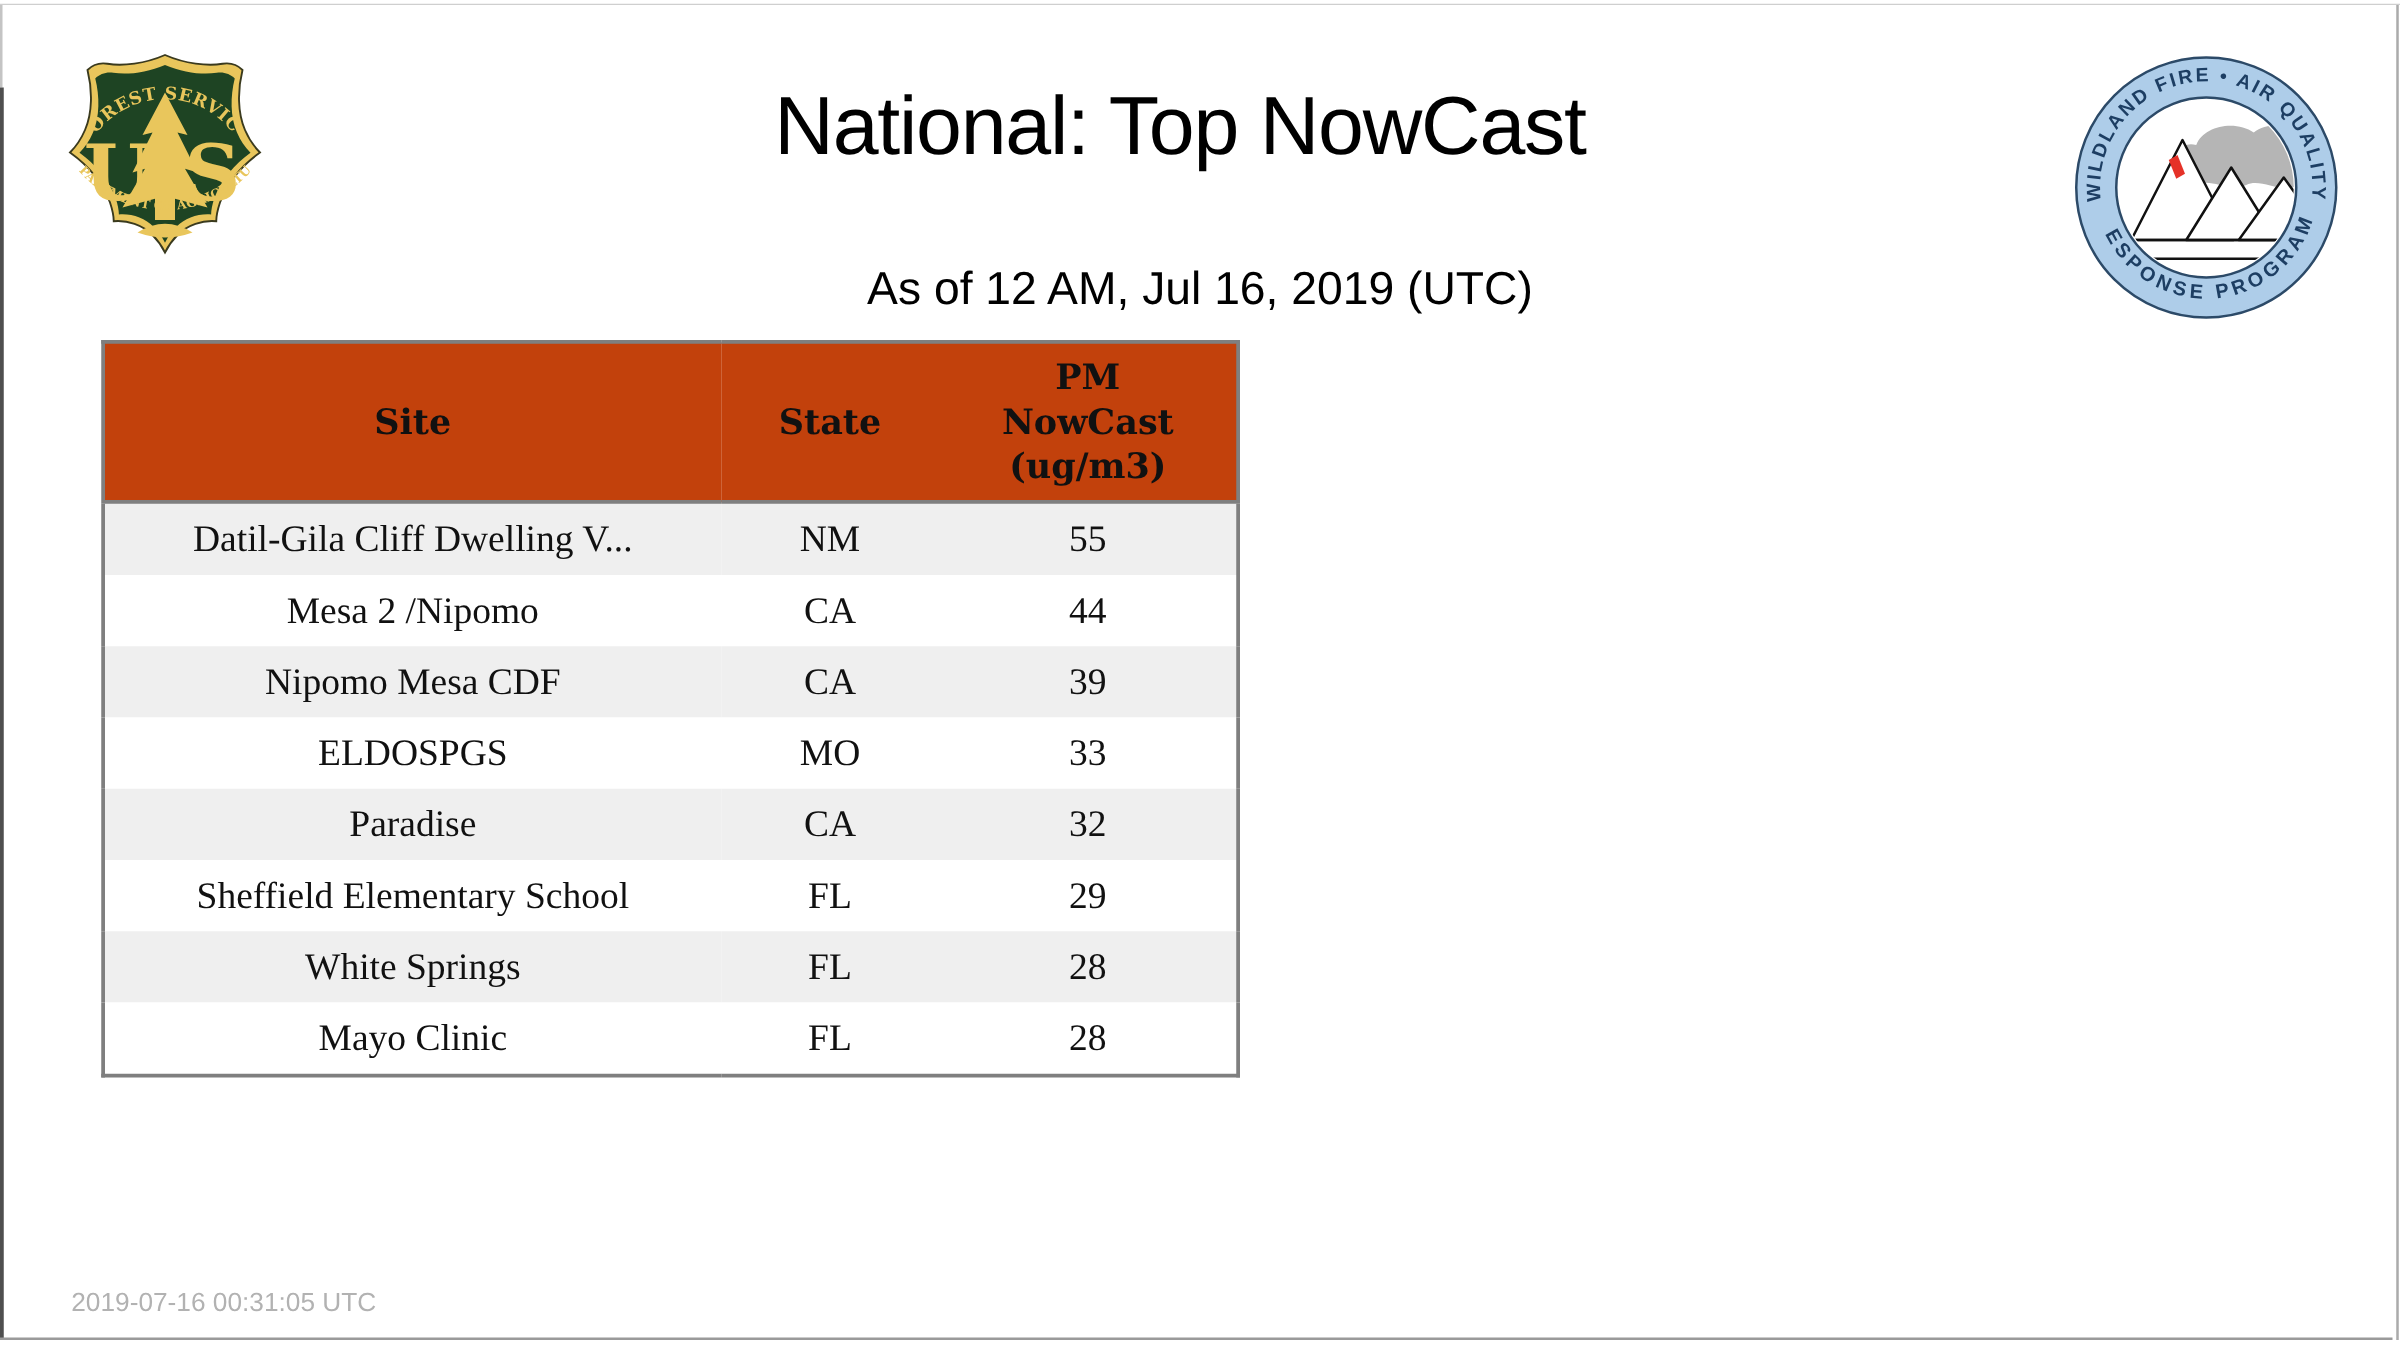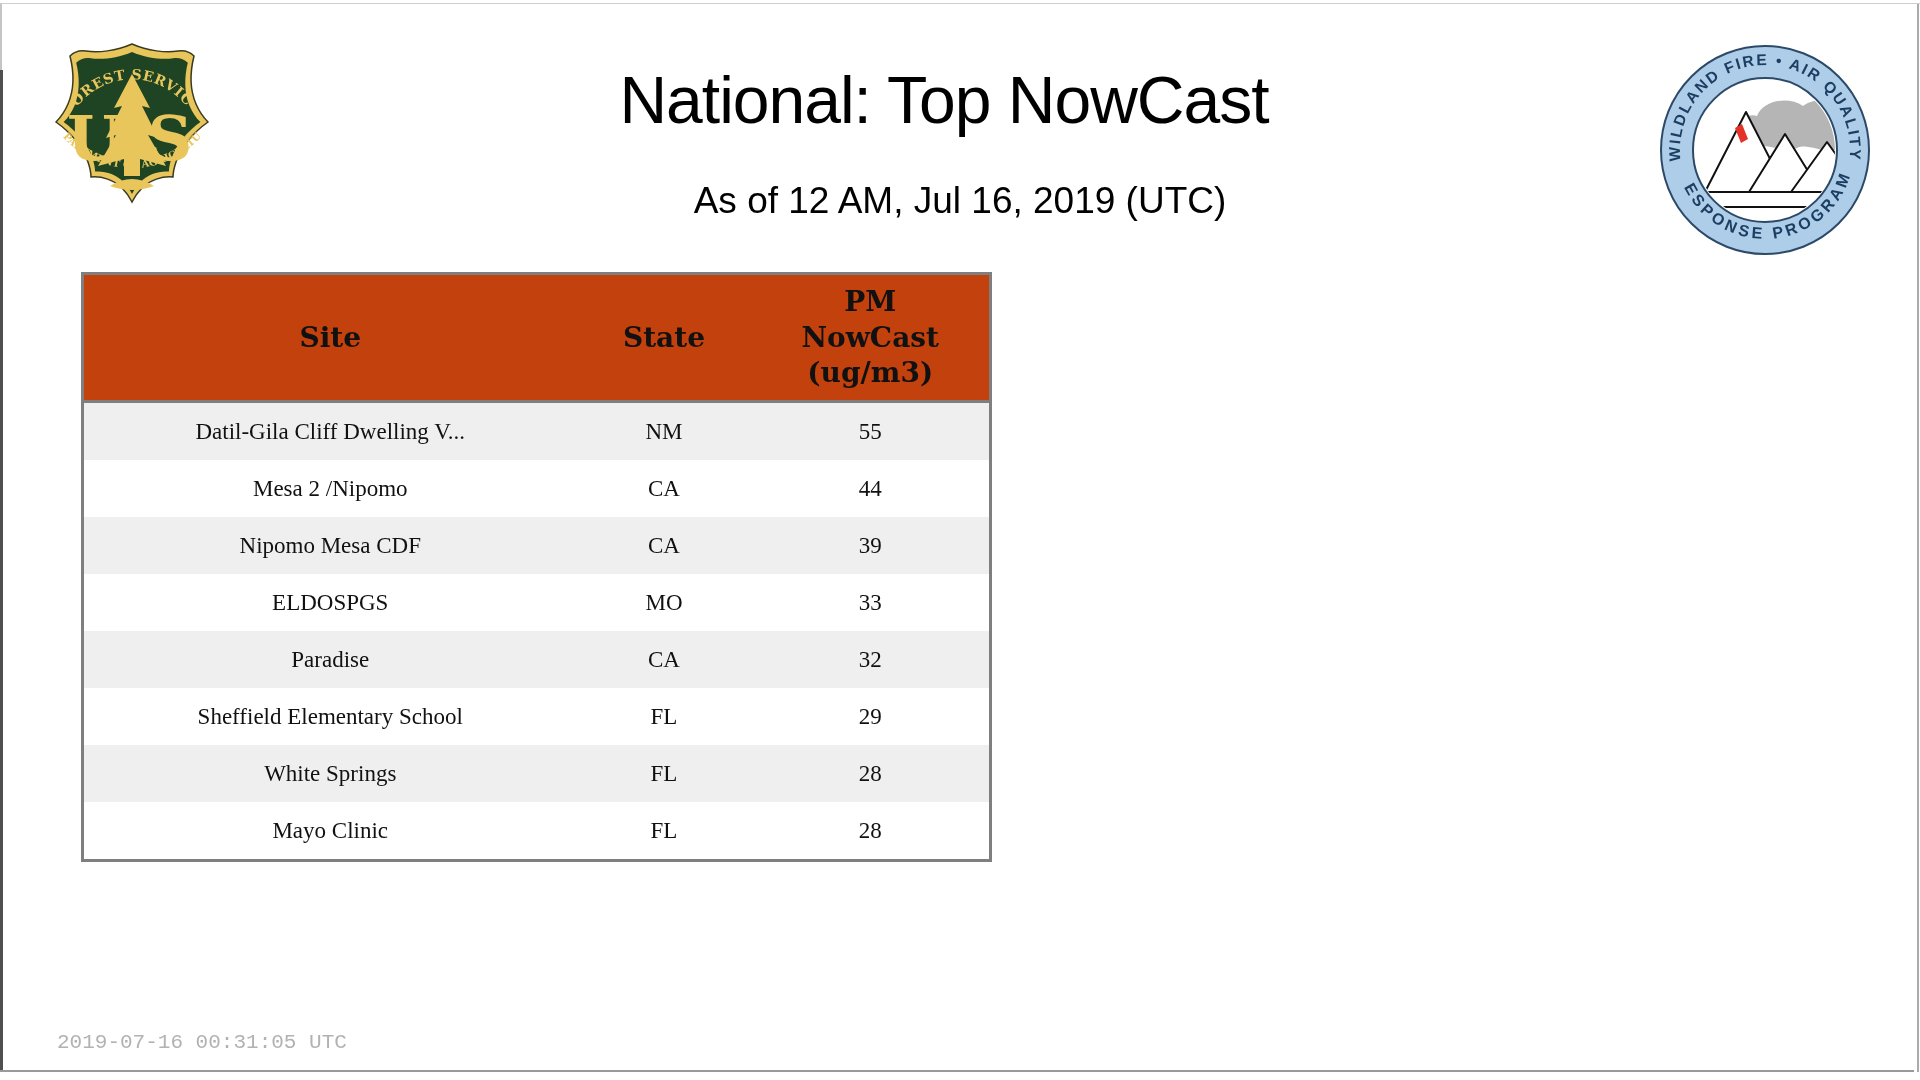--- a/index.html
+++ b/index.html
@@ -8,41 +8,41 @@
 
   
   .frame-top{position:absolute;left:0;top:3px;width:1920px;height:1px;background:#cfcfcf;}
   .frame-left-light{position:absolute;left:0;top:4px;width:2px;height:66px;background:#c4c4c4;}
   .frame-left{position:absolute;left:0;top:70px;width:3px;height:1002px;background:#4f4f4f;}
   .frame-bottom{position:absolute;left:0;top:1070px;width:1914px;height:2px;background:#9a9a9a;}
   .frame-right{position:absolute;left:1917px;top:4px;width:2px;height:1068px;background:#ababab;}
 
   .title{position:absolute;left:0;top:62px;width:1888px;text-align:center;
          font-size:66px;font-weight:400;letter-spacing:-1px;}
-  .subtitle{position:absolute;left:0;top:180px;width:1920px;text-align:center;
+  .subtitle{position:absolute;left:0;top:210px;width:1920px;text-align:center;
          font-size:37px;font-weight:400;}
 
   .usfs-logo{position:absolute;left:52px;top:36px;width:160px;height:176px;}
   .wfaqrp-logo{position:absolute;left:1655px;top:40px;width:220px;height:220px;}
 
   table.nowcast{position:absolute;left:81px;top:272px;width:908px;
         border-collapse:collapse;border:3px solid #7f7f7f;table-layout:fixed;}
   table.nowcast col.c-site{width:494px;}
   table.nowcast col.c-state{width:175px;}
   table.nowcast col.c-value{width:239px;}
   table.nowcast thead th{background:#c2410c;height:123px;vertical-align:middle;text-align:center;
         font-family:"DejaVu Serif",serif;font-weight:bold;font-size:28px;color:#111;
         border-bottom:3px solid #7f7f7f;line-height:1.28;}
   table.nowcast thead .hdr-wrap{max-width:165px;margin:0 auto;}
   table.nowcast tbody td{height:55px;text-align:center;vertical-align:middle;
-        font-family:"Liberation Serif",serif;font-size:23px;color:#111;}
+        font-family:"Liberation Serif",serif;font-size:30px;color:#111;}
   table.nowcast tbody tr:nth-child(odd){background:#efefef;}
   table.nowcast tbody tr:nth-child(even){background:#ffffff;}
 
-  .footer-ts{position:absolute;left:57px;top:1031px;font-size:21px;color:#b2b2b2;font-family:Liberation Mono, monospace;}
+  .footer-ts{position:absolute;left:57px;top:1031px;font-size:21px;color:#b2b2b2;}
 </style>
 </head>
 <body>
 
 <div id="page">
 
   <div class="frame-top"></div>
   <div class="frame-left-light"></div>
   <div class="frame-left"></div>
   <div class="frame-bottom"></div>

